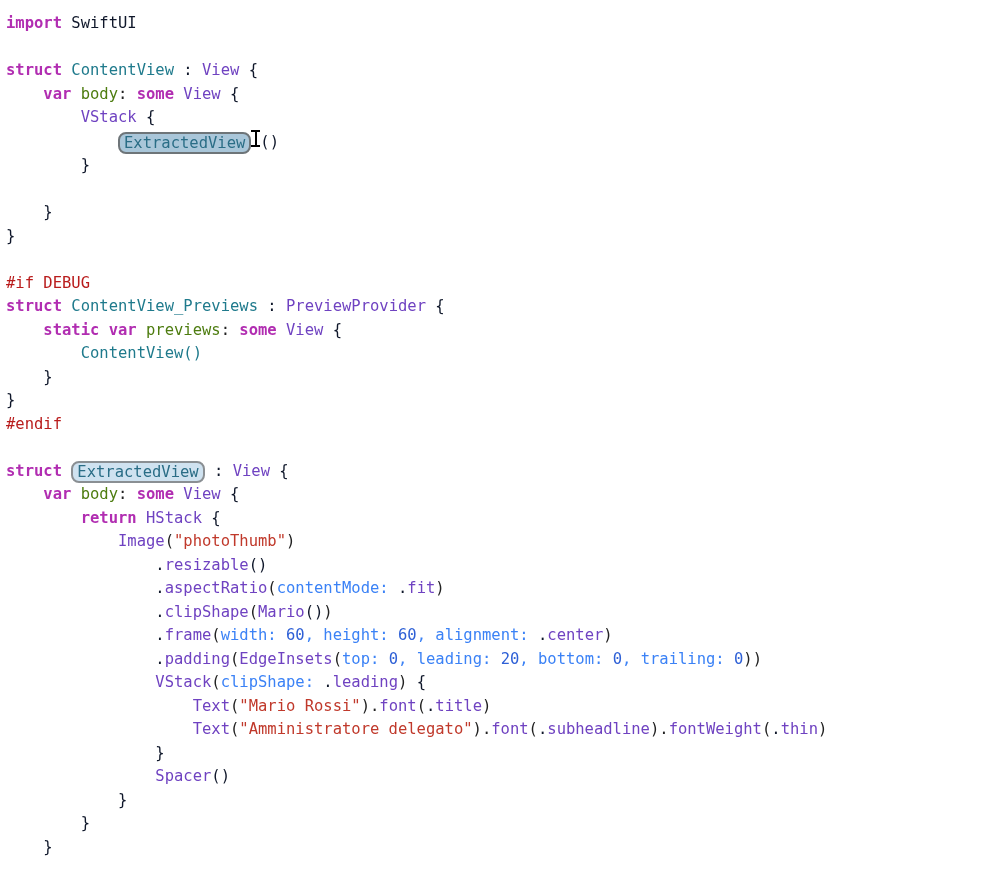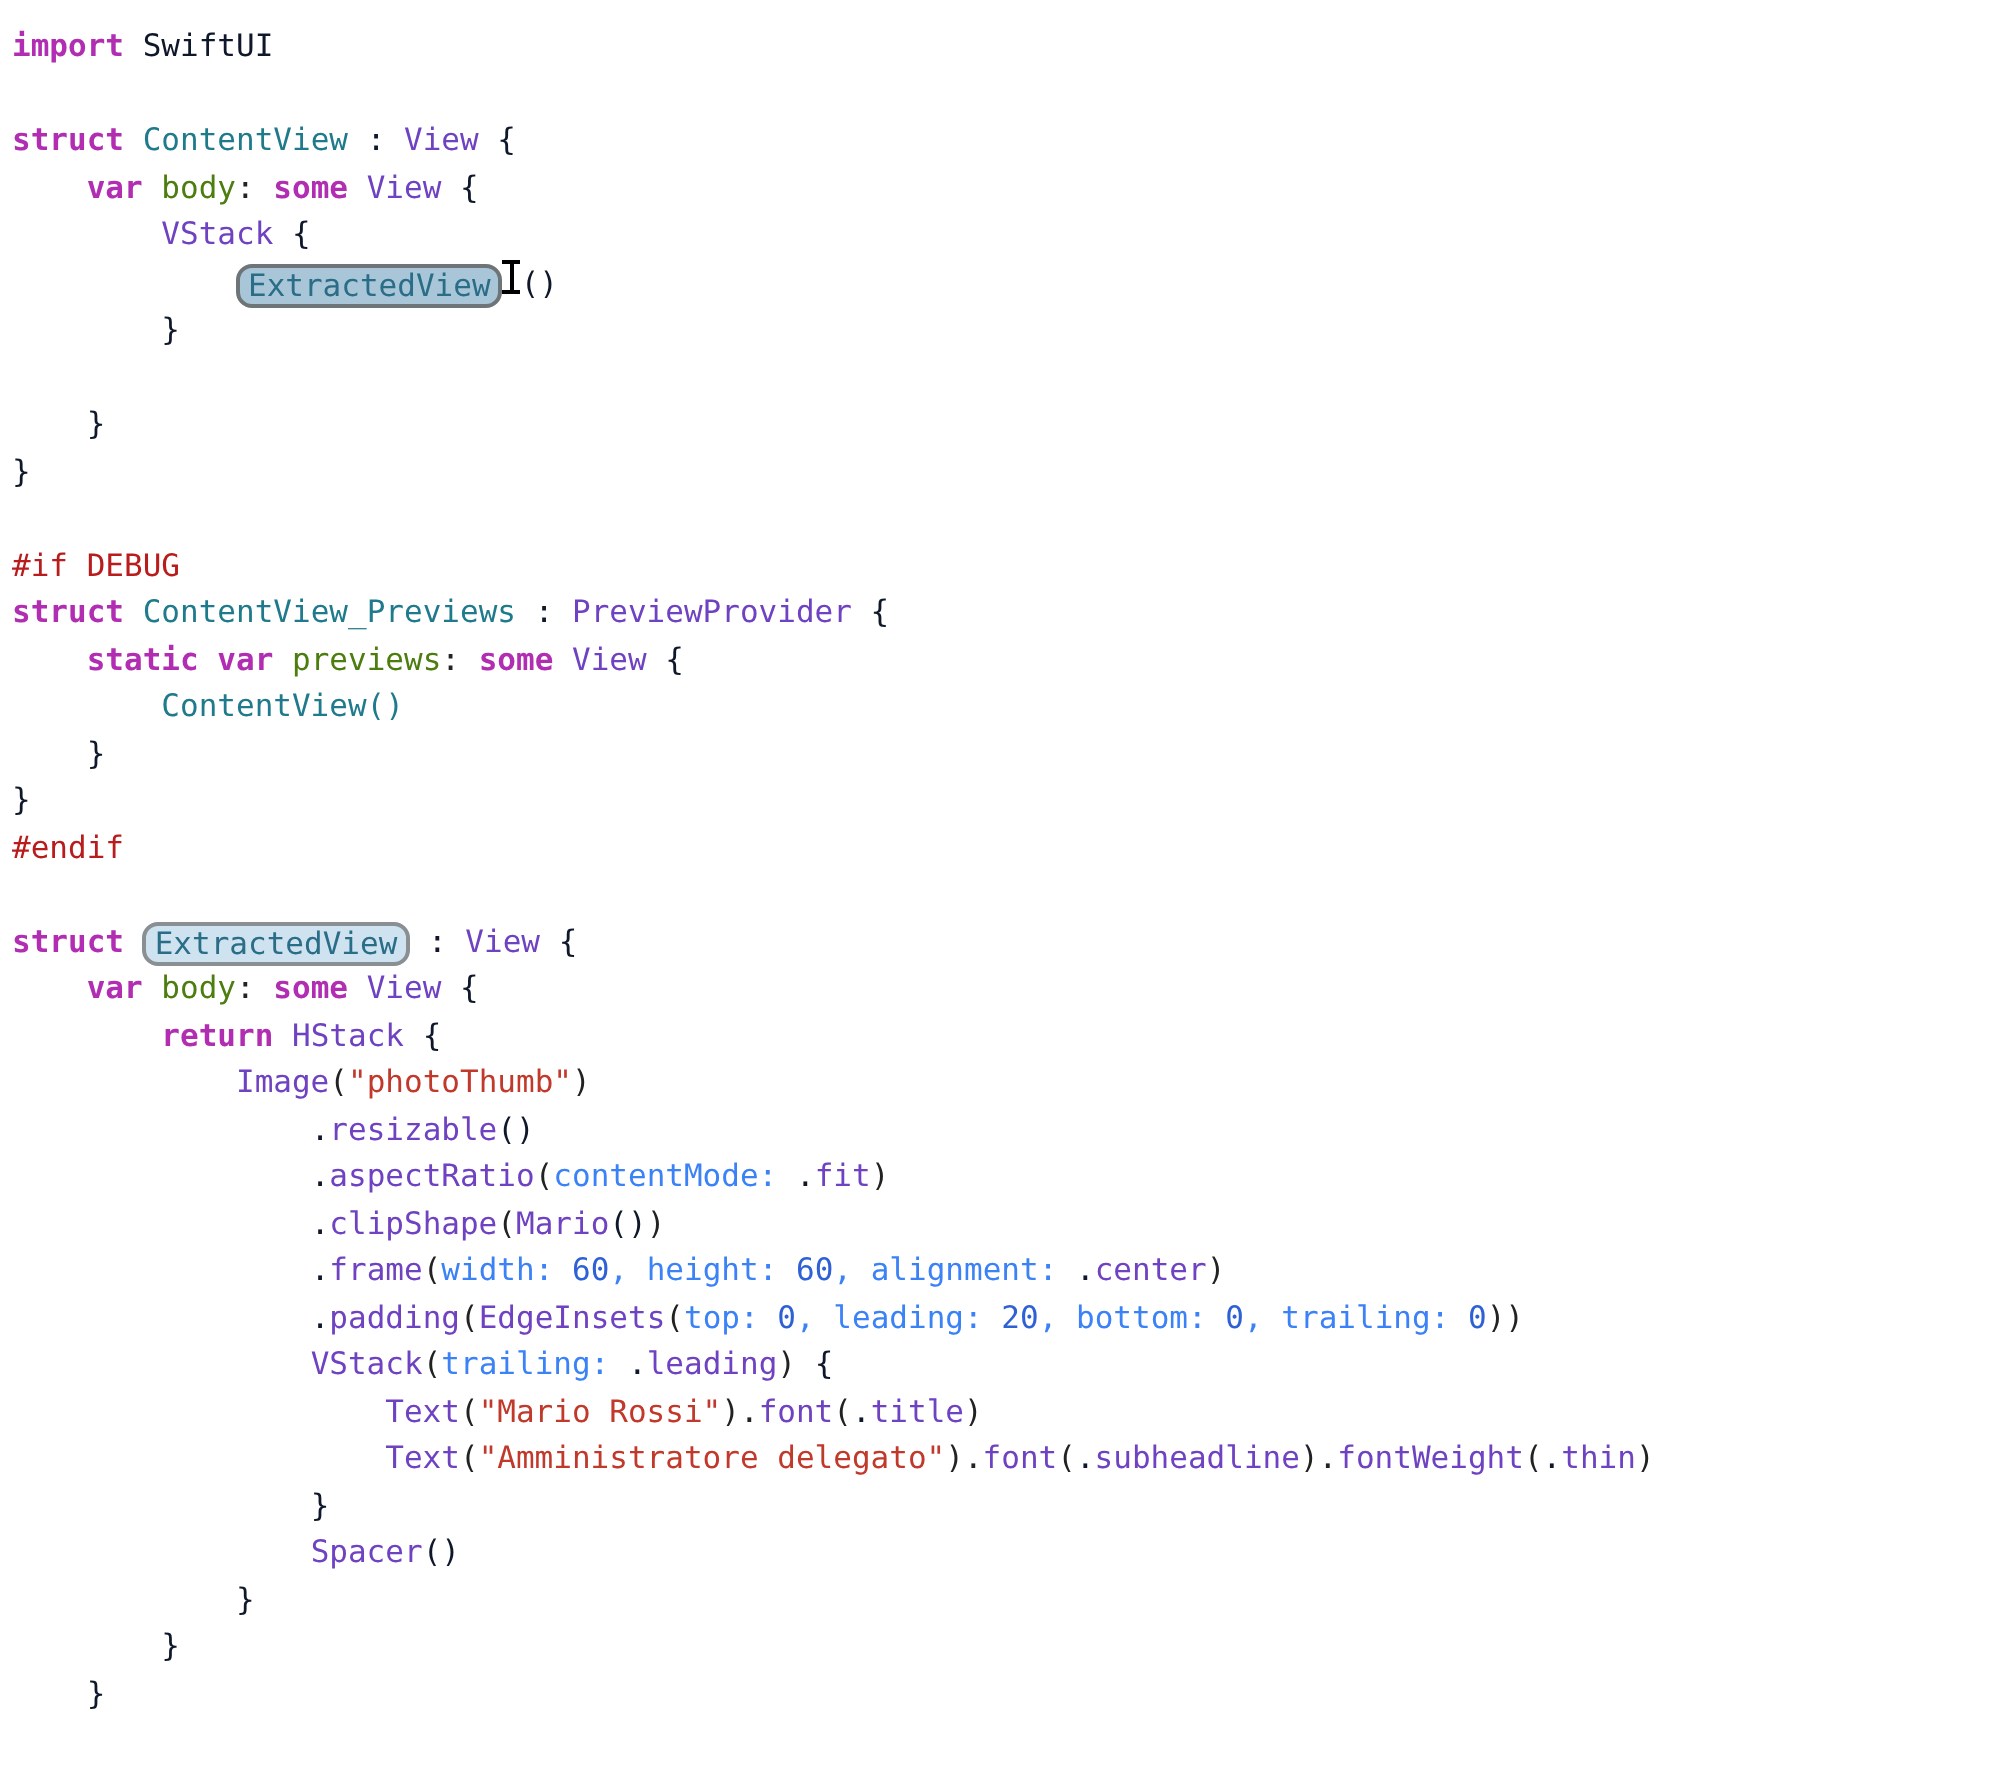--- a/index.html
+++ b/index.html
@@ -97,21 +97,21 @@
 
 <span class="tok kw">struct</span> <span class="placeholder">ExtractedView</span><span class="tok plain"> : </span><span class="tok other-type">View</span><span class="tok plain"> {</span>
     <span class="tok kw">var</span> <span class="tok attr-teal">body</span>: <span class="tok kw">some</span> <span class="tok other-type">View</span><span class="tok plain"> {</span>
         <span class="tok kw">return</span> <span class="tok other-type">HStack</span><span class="tok plain"> {</span>
             <span class="tok other-type">Image</span>(<span class="tok str">"photoThumb"</span>)
                 <span class="tok plain">.</span><span class="tok member">resizable</span><span class="tok plain">()</span>
                 <span class="tok plain">.</span><span class="tok member">aspectRatio</span>(<span class="tok arglabel">contentMode: </span><span class="tok plain">.</span><span class="tok member">fit</span>)
                 <span class="tok plain">.</span><span class="tok member">clipShape</span>(<span class="tok other-type">Mario</span><span class="tok plain">()</span>)
                 <span class="tok plain">.</span><span class="tok member">frame</span>(<span class="tok arglabel">width: </span><span class="tok num">60</span><span class="tok arglabel">, height: </span><span class="tok num">60</span><span class="tok arglabel">, alignment: </span><span class="tok plain">.</span><span class="tok member">center</span>)
                 <span class="tok plain">.</span><span class="tok member">padding</span>(<span class="tok other-type">EdgeInsets</span>(<span class="tok arglabel">top: </span><span class="tok num">0</span><span class="tok arglabel">, leading: </span><span class="tok num">20</span><span class="tok arglabel">, bottom: </span><span class="tok num">0</span><span class="tok arglabel">, trailing: </span><span class="tok num">0</span>))
-                <span class="tok other-type">VStack</span>(<span class="tok arglabel">trailing: </span><span class="tok plain">.</span><span class="tok member">leading</span>)<span class="tok plain"> {</span>
+                <span class="tok other-type">VStack</span>(<span class="tok arglabel">clipShape: </span><span class="tok plain">.</span><span class="tok member">leading</span>)<span class="tok plain"> {</span>
                     <span class="tok other-type">Text</span>(<span class="tok str">"Mario Rossi"</span>).<span class="tok member">font</span>(<span class="tok plain">.</span><span class="tok member">title</span>)
                     <span class="tok other-type">Text</span>(<span class="tok str">"Amministratore delegato"</span>).<span class="tok member">font</span>(<span class="tok plain">.</span><span class="tok member">subheadline</span>).<span class="tok member">fontWeight</span>(<span class="tok plain">.</span><span class="tok member">thin</span>)
                 <span class="tok plain">}</span>
                 <span class="tok other-type">Spacer</span><span class="tok plain">()</span>
             <span class="tok plain">}</span>
         <span class="tok plain">}</span>
     <span class="tok plain">}</span>
 </pre>
 
 </body></html>

